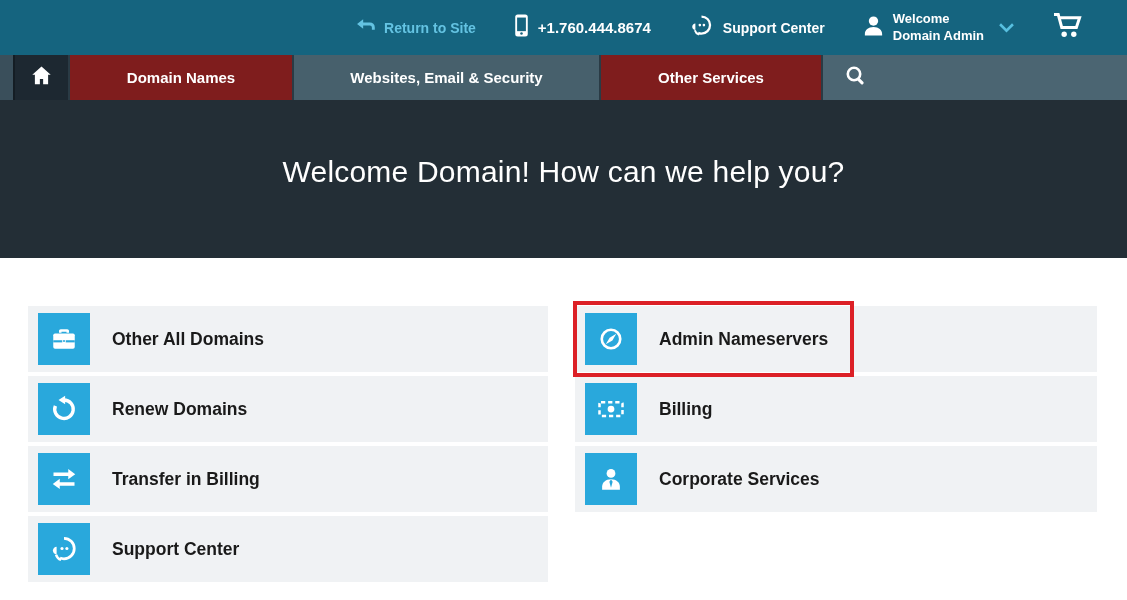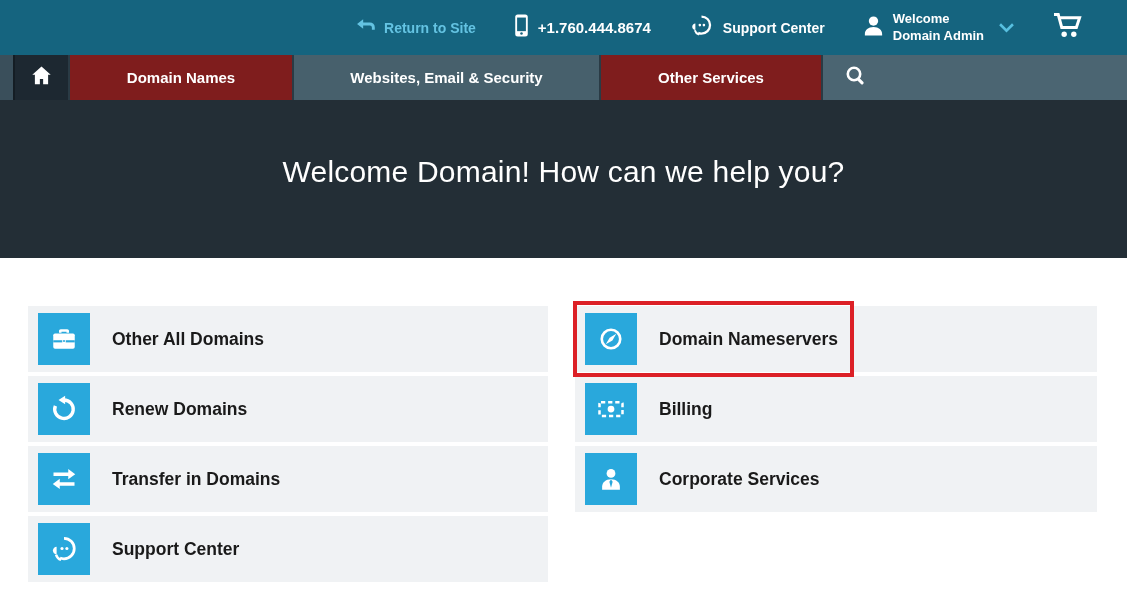--- a/index.html
+++ b/index.html
@@ -214,21 +214,21 @@
       </span>
       <span class="row-label">Renew Domains</span>
     </div>
     <div class="row">
       <span class="tile">
         <svg width="30" height="30" viewBox="0 0 24 24">
             <path d="M21 8.1l-5.6-4.1v2.7H3.6v2.8h11.8v2.7z" fill="#fff"></path>
             <path d="M3 15.9l5.6-4.1v2.7h11.8v2.8H8.6V20z" fill="#fff"></path>
           </svg>
       </span>
-      <span class="row-label">Transfer in Domains</span>
+      <span class="row-label">Transfer in Billing</span>
     </div>
     <div class="row">
       <span class="tile">
         <svg width="30" height="30" viewBox="0 0 24 24">
             <path d="M12 3.4a8.2 8.2 0 0 1 8.2 8.2 8.2 8.2 0 0 1-8.2 8.2c-1.1 0-2.2-.2-3.2-.7" fill="none" stroke="#fff" stroke-width="2.2"></path>
             <circle cx="10.4" cy="11.6" r="1.25" fill="#fff"></circle>
             <circle cx="14.3" cy="11.6" r="1.25" fill="#fff"></circle>
             <path d="M6.1 10.1c-1.7.1-3 1.4-3 3.1 0 1.6 1.3 3 3 3.1z" fill="#fff"></path>
             <path d="M5.6 16.5c.6 2 2.1 3.6 4 4.3" fill="none" stroke="#fff" stroke-width="1.9"></path>
           </svg>
@@ -239,21 +239,21 @@
 
   <div class="col col-right">
     <div class="highlight"></div>
     <div class="row">
       <span class="tile">
         <svg width="30" height="30" viewBox="0 0 24 24">
             <circle cx="12" cy="12" r="7.4" fill="none" stroke="#fff" stroke-width="2.1"></circle>
             <path d="M16.2 7.8l-3.1 5.3-5.3 3.1 3.1-5.3z" fill="#fff"></path>
           </svg>
       </span>
-      <span class="row-label">Domain Nameservers</span>
+      <span class="row-label">Admin Nameservers</span>
     </div>
     <div class="row">
       <span class="tile">
         <svg width="30" height="30" viewBox="0 0 24 24">
             <rect x="2.8" y="6.5" width="18.4" height="11" rx="1.2" fill="none" stroke="#fff" stroke-width="2" stroke-dasharray="3.4 2.3"></rect>
             <circle cx="12" cy="12" r="2.7" fill="#fff"></circle>
           </svg>
       </span>
       <span class="row-label">Billing</span>
     </div>

